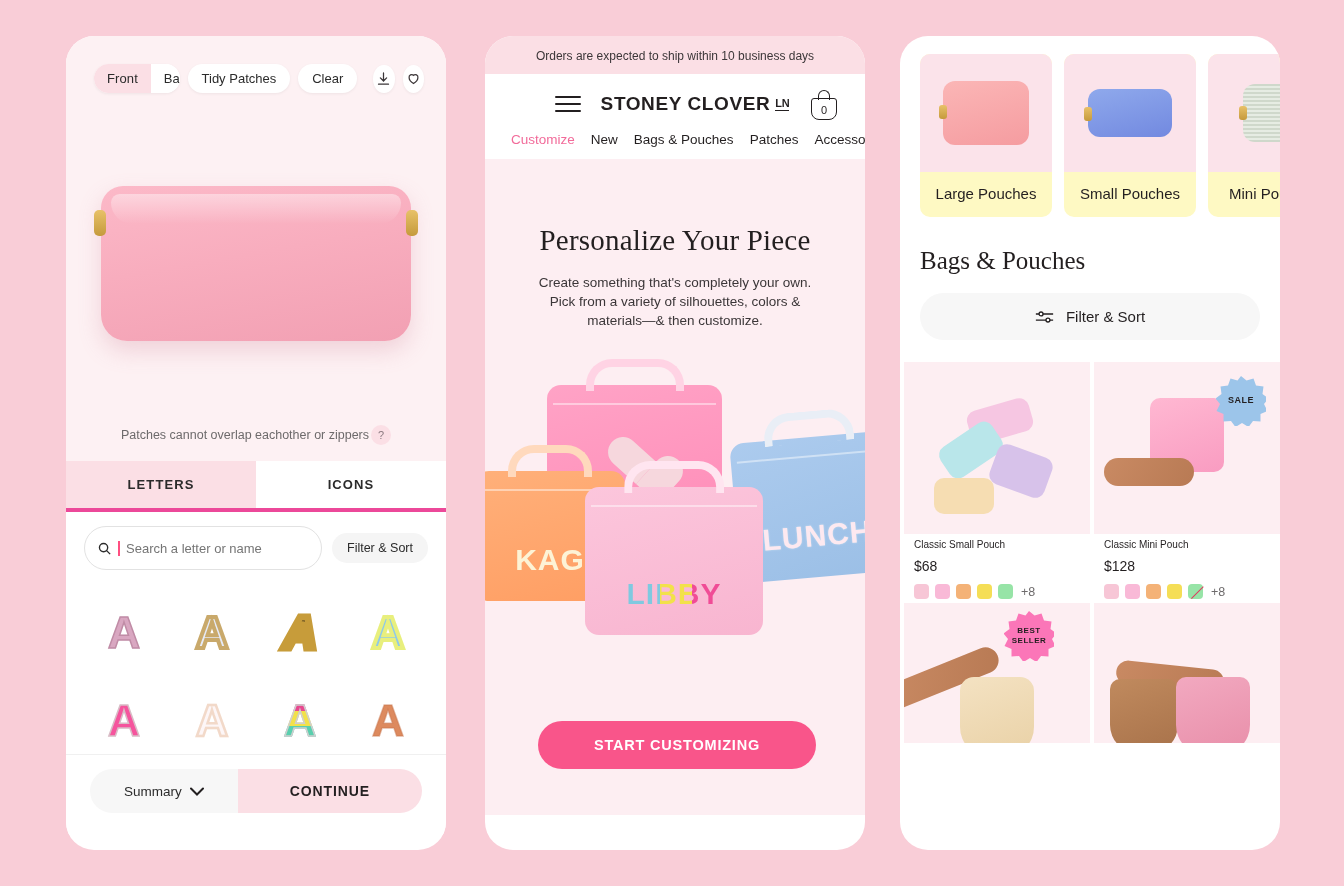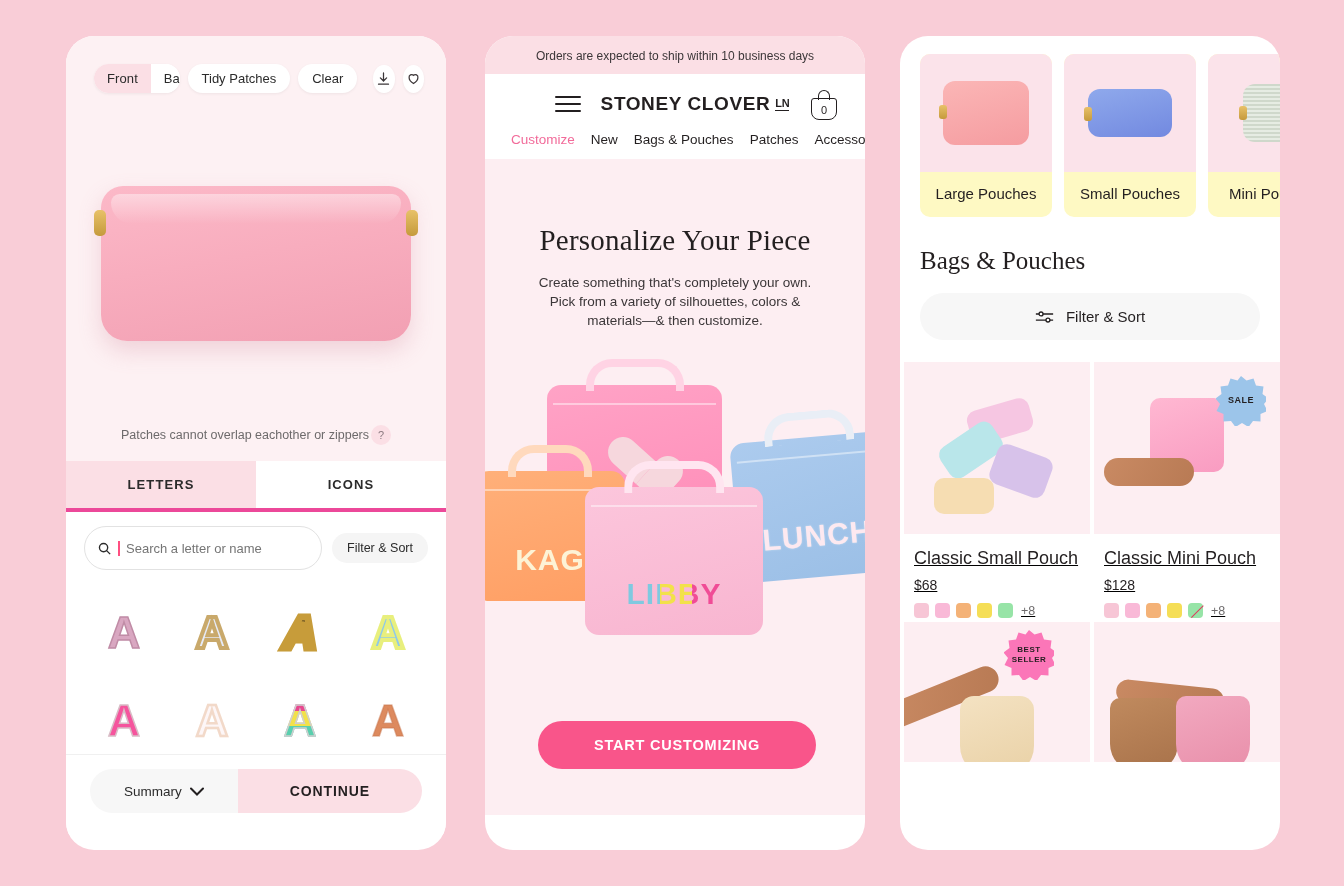--- a/index.html
+++ b/index.html
@@ -384,40 +384,40 @@
     font-size: 15px; color: #231f20;
     display: flex; align-items: center; justify-content: center; gap: 12px;
     font-family: "Liberation Sans", sans-serif;
   }
   .p3-grid {
     display: grid;
     grid-template-columns: 1fr 1fr;
     gap: 4px;
     padding: 22px 0 0 4px;
   }
-  .prod-card { position: relative; text-decoration: underline; }
+  .prod-card { position: relative; }
   .prod-img {
     height: 172px;
     background: #fdeef2;
     position: relative;
     overflow: hidden;
   }
   .badge {
     position: absolute; top: 14px; right: 14px;
     width: 50px; height: 50px;
     display: flex; align-items: center; justify-content: center;
     text-align: center;
     font-size: 9px; font-weight: bold; letter-spacing: .5px;
     color: #231f20;
     line-height: 1.25;
     clip-path: polygon(50% 0%,61% 9%,75% 5%,80% 19%,95% 21%,93% 36%,105% 45%,96% 56%,103% 70%,89% 76%,89% 91%,74% 90%,65% 102%,52% 94%,39% 102%,30% 90%,15% 91%,15% 76%,1% 70%,8% 56%,-1% 45%,11% 36%,9% 21%,24% 19%,29% 5%,43% 9%);
   }
   .badge.sale { background: #9cc5ea; }
   .badge.best { background: #fb76b8; }
-  .prod-name { font-size: 18px; color: #231f20; padding: 14px 10px 0; }
+  .prod-name { font-size: 10px; color: #231f20; padding: 5px 10px 0; }
   .prod-price { font-size: 14px; color: #231f20; padding: 8px 10px 0; }
   .swatches { display: flex; align-items: center; gap: 6px; padding: 10px 10px 0; }
   .sw {
     width: 15px; height: 15px; border-radius: 4px;
     cursor: pointer; position: relative;
   }
   .sw.oos::after {
     content:""; position:absolute; left:1px; top:50%;
     width: 17px; height: 1.4px; background:#e0395f;
     transform: rotate(-45deg); transform-origin: center;

